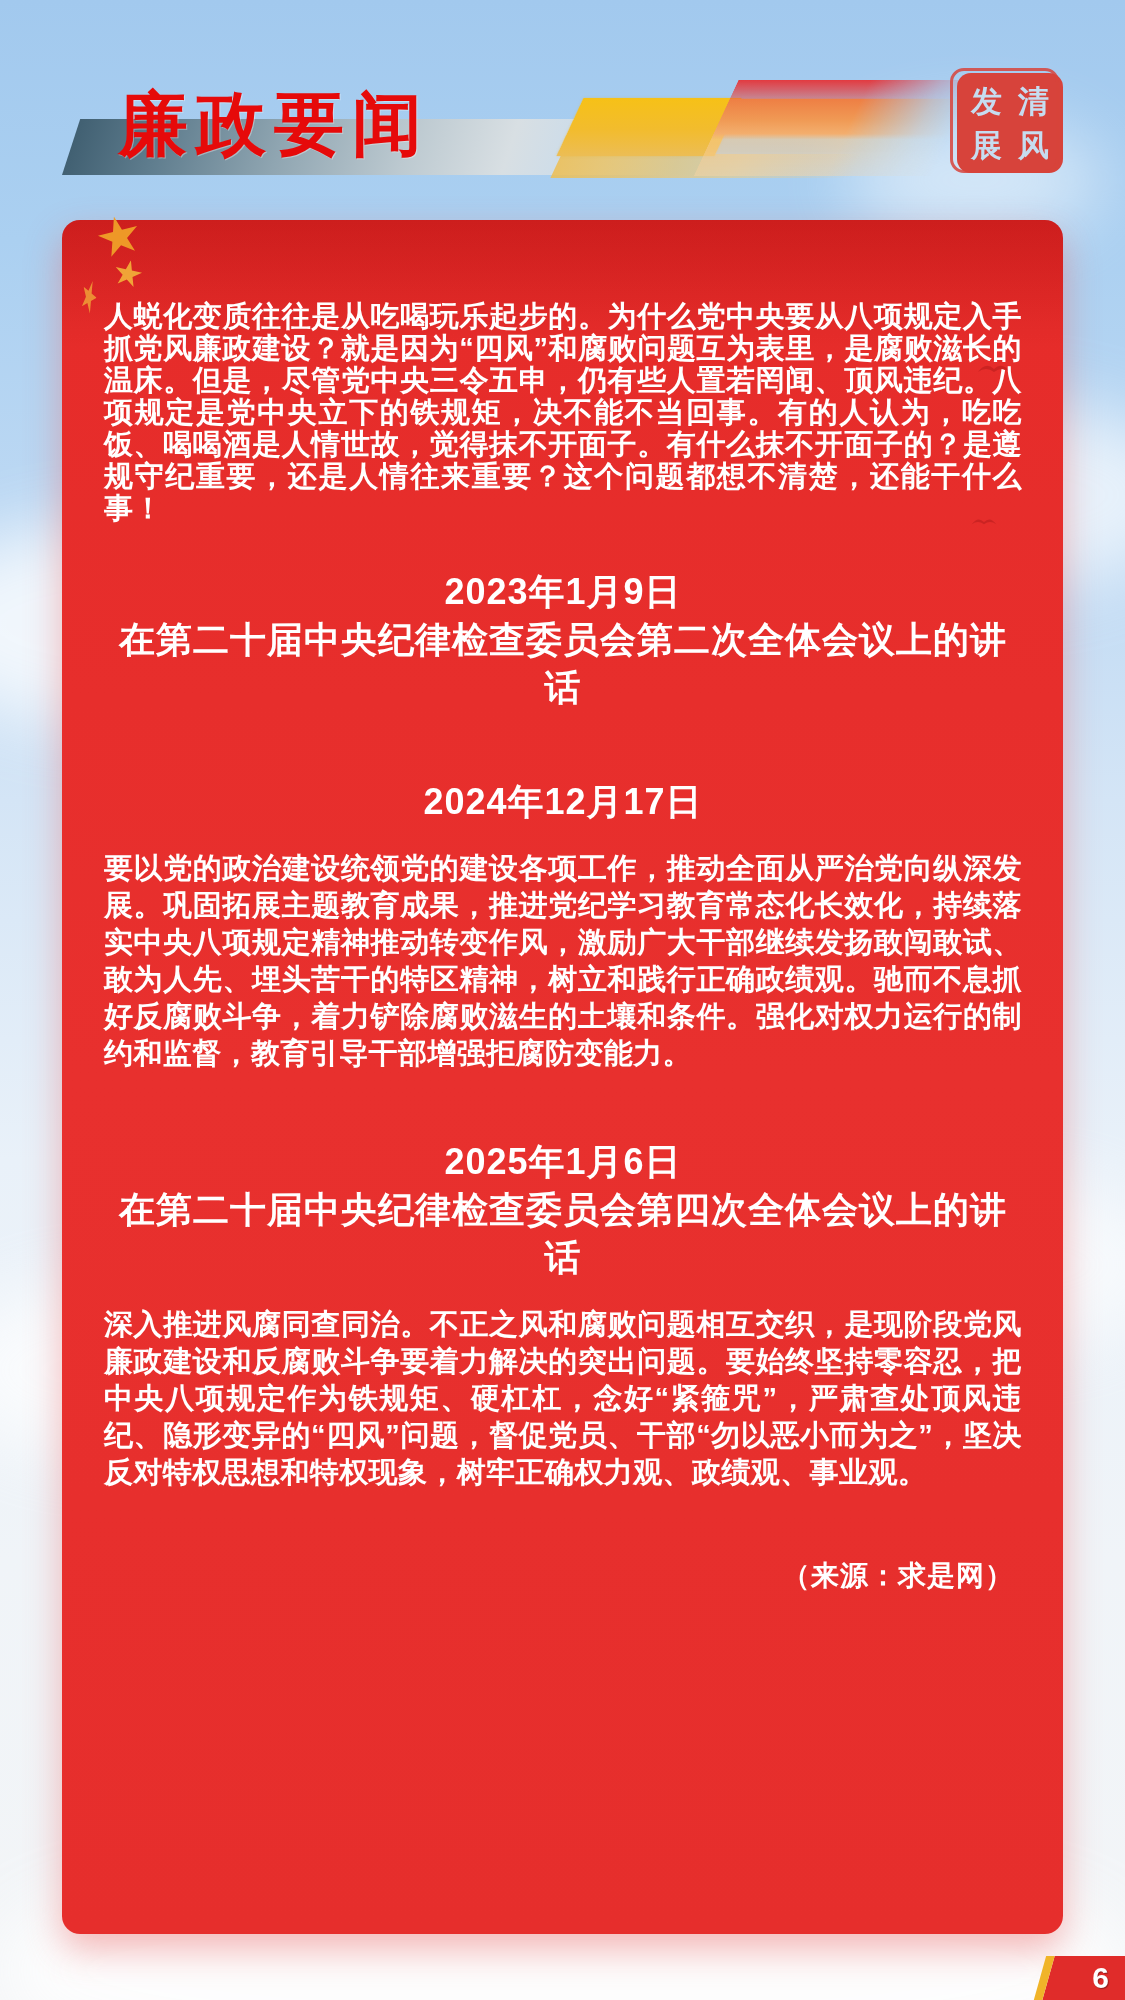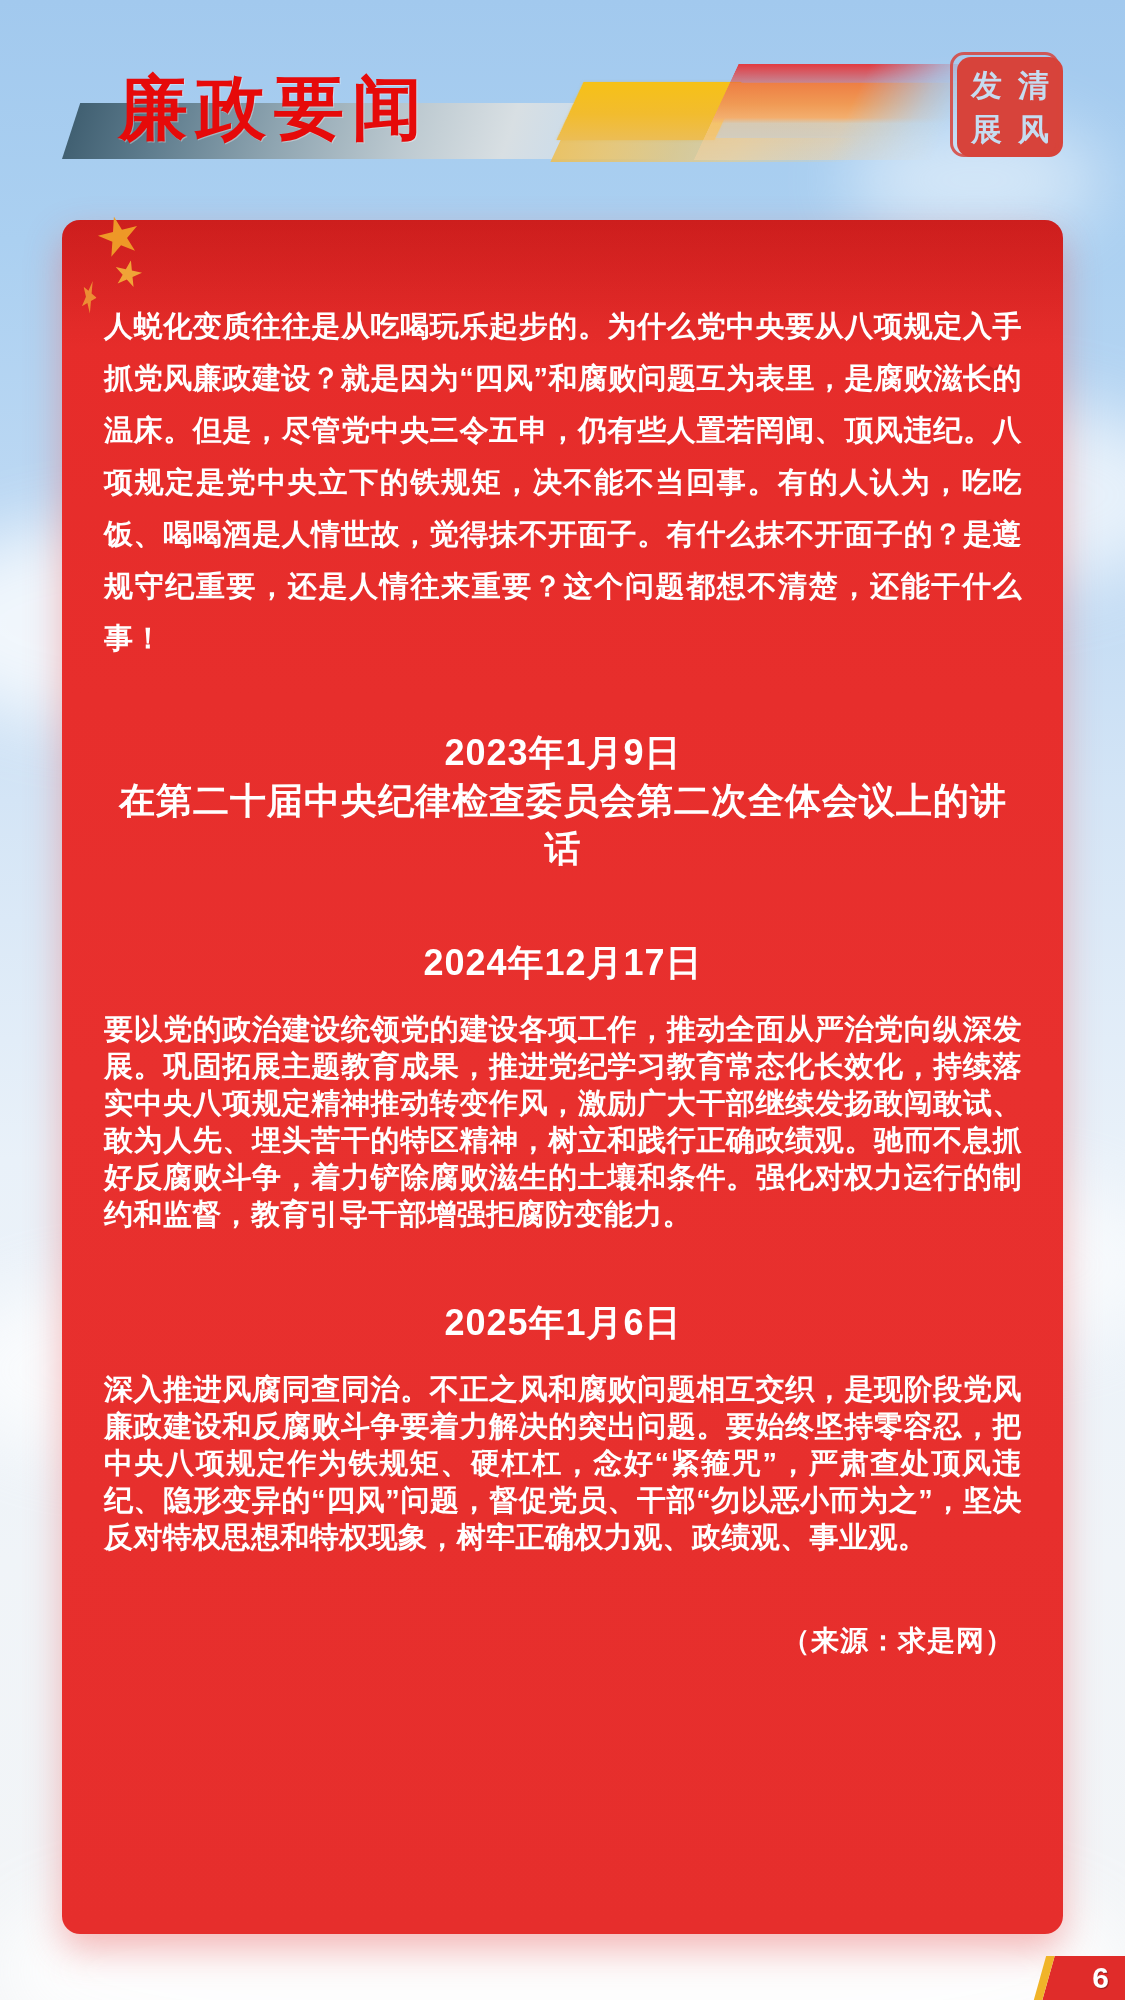--- a/index.html
+++ b/index.html
@@ -10,21 +10,21 @@
   }
   .cloud{position:absolute;background:#ffffff;border-radius:50%;filter:blur(34px);z-index:0;}
   .c1{left:-90px;top:520px;width:430px;height:210px;opacity:.75;}
   .c2{right:-70px;top:400px;width:400px;height:190px;opacity:.65;}
   .c3{left:-60px;top:1280px;width:360px;height:180px;opacity:.7;}
   .c4{right:-50px;top:1180px;width:320px;height:170px;opacity:.6;}
   .c5{left:0;top:1860px;width:1125px;height:220px;opacity:.85;border-radius:40%;}
   .c6{right:20px;top:120px;width:260px;height:120px;opacity:.5;}
 
   
-  .header{position:absolute;left:0;top:0;width:1125px;height:248px;z-index:3;border-radius:22px;}
+  .header{position:absolute;left:0;top:16px;width:1125px;height:248px;z-index:3;border-radius:22px;}
   .banner{
     position:absolute;left:62px;top:103px;width:610px;height:56px;
     transform:skewX(-18deg);transform-origin:bottom left;
     background:linear-gradient(90deg,#416072 0%,#5f7d8e 14%,#8fa5b1 34%,#bcc9d0 55%,#d8dfe3 72%,rgba(223,230,235,0.55) 88%,rgba(223,230,235,0) 100%);
   }
   .deco{position:absolute;transform:skewX(-25deg);}
   .deco-yellow{
     left:570px;top:82px;width:158px;height:58px;
     background:linear-gradient(180deg,#f6c117 0%,#f2bc2e 55%,#ecbd55 100%);
     box-shadow:0 0 2px rgba(240,180,40,.5);
@@ -81,21 +81,21 @@
   .star3{left:10px;top:60px;width:34px;height:34px;background:#f0a838;transform:rotate(95deg) scaleY(.45);opacity:.8;}
   .bird{position:absolute;opacity:.4;}
   .bird1{right:52px;top:140px;}
   .bird2{right:66px;top:295px;}
 
   .card-content{
     position:relative;box-sizing:border-box;height:100%;
     padding:80px 41px 0 42px;color:#ffffff;
   }
   .intro{
-    margin:0 0 65px 0;font-size:29px;line-height:52px;font-weight:600;
+    margin:0 0 44px 0;font-size:29px;line-height:32px;font-weight:600;
     text-align:justify;letter-spacing:.4px;
   }
   .section{margin:0 0 66px 0;}
   .sec-date,.sec-title{
     text-align:center;font-weight:bold;font-size:36px;line-height:48px;margin:0;
     letter-spacing:1px;
   }
   .sec-body{
     margin:24px 0 0 0;font-size:29px;line-height:37px;font-weight:600;
     text-align:justify;letter-spacing:.4px;
@@ -165,20 +165,21 @@
         <p class="sec-title">在第二十届中央纪律检查委员会第二次全体会议上的讲话</p>
       </div>
 
       <div class="section">
         <p class="sec-date">2024年12月17日</p>
         <p class="sec-body">要以党的政治建设统领党的建设各项工作，推动全面从严治党向纵深发展。巩固拓展主题教育成果，推进党纪学习教育常态化长效化，持续落实中央八项规定精神推动转变作风，激励广大干部继续发扬敢闯敢试、敢为人先、埋头苦干的特区精神，树立和践行正确政绩观。驰而不息抓好反腐败斗争，着力铲除腐败滋生的土壤和条件。强化对权力运行的制约和监督，教育引导干部增强拒腐防变能力。</p>
       </div>
 
       <div class="section">
         <p class="sec-date">2025年1月6日</p>
+        <p class="sec-title">在第二十届中央纪律检查委员会第四次全体会议上的讲话</p>
         <p class="sec-body">深入推进风腐同查同治。不正之风和腐败问题相互交织，是现阶段党风廉政建设和反腐败斗争要着力解决的突出问题。要始终坚持零容忍，把中央八项规定作为铁规矩、硬杠杠，念好“紧箍咒”，严肃查处顶风违纪、隐形变异的“四风”问题，督促党员、干部“勿以恶小而为之”，坚决反对特权思想和特权现象，树牢正确权力观、政绩观、事业观。</p>
       </div>
 
       <p class="source">（来源：求是网）</p>
     </div>
   </div>
 
   <div class="page-tab">
     <div class="tab-red"></div>
     <div class="tab-gold"></div>

